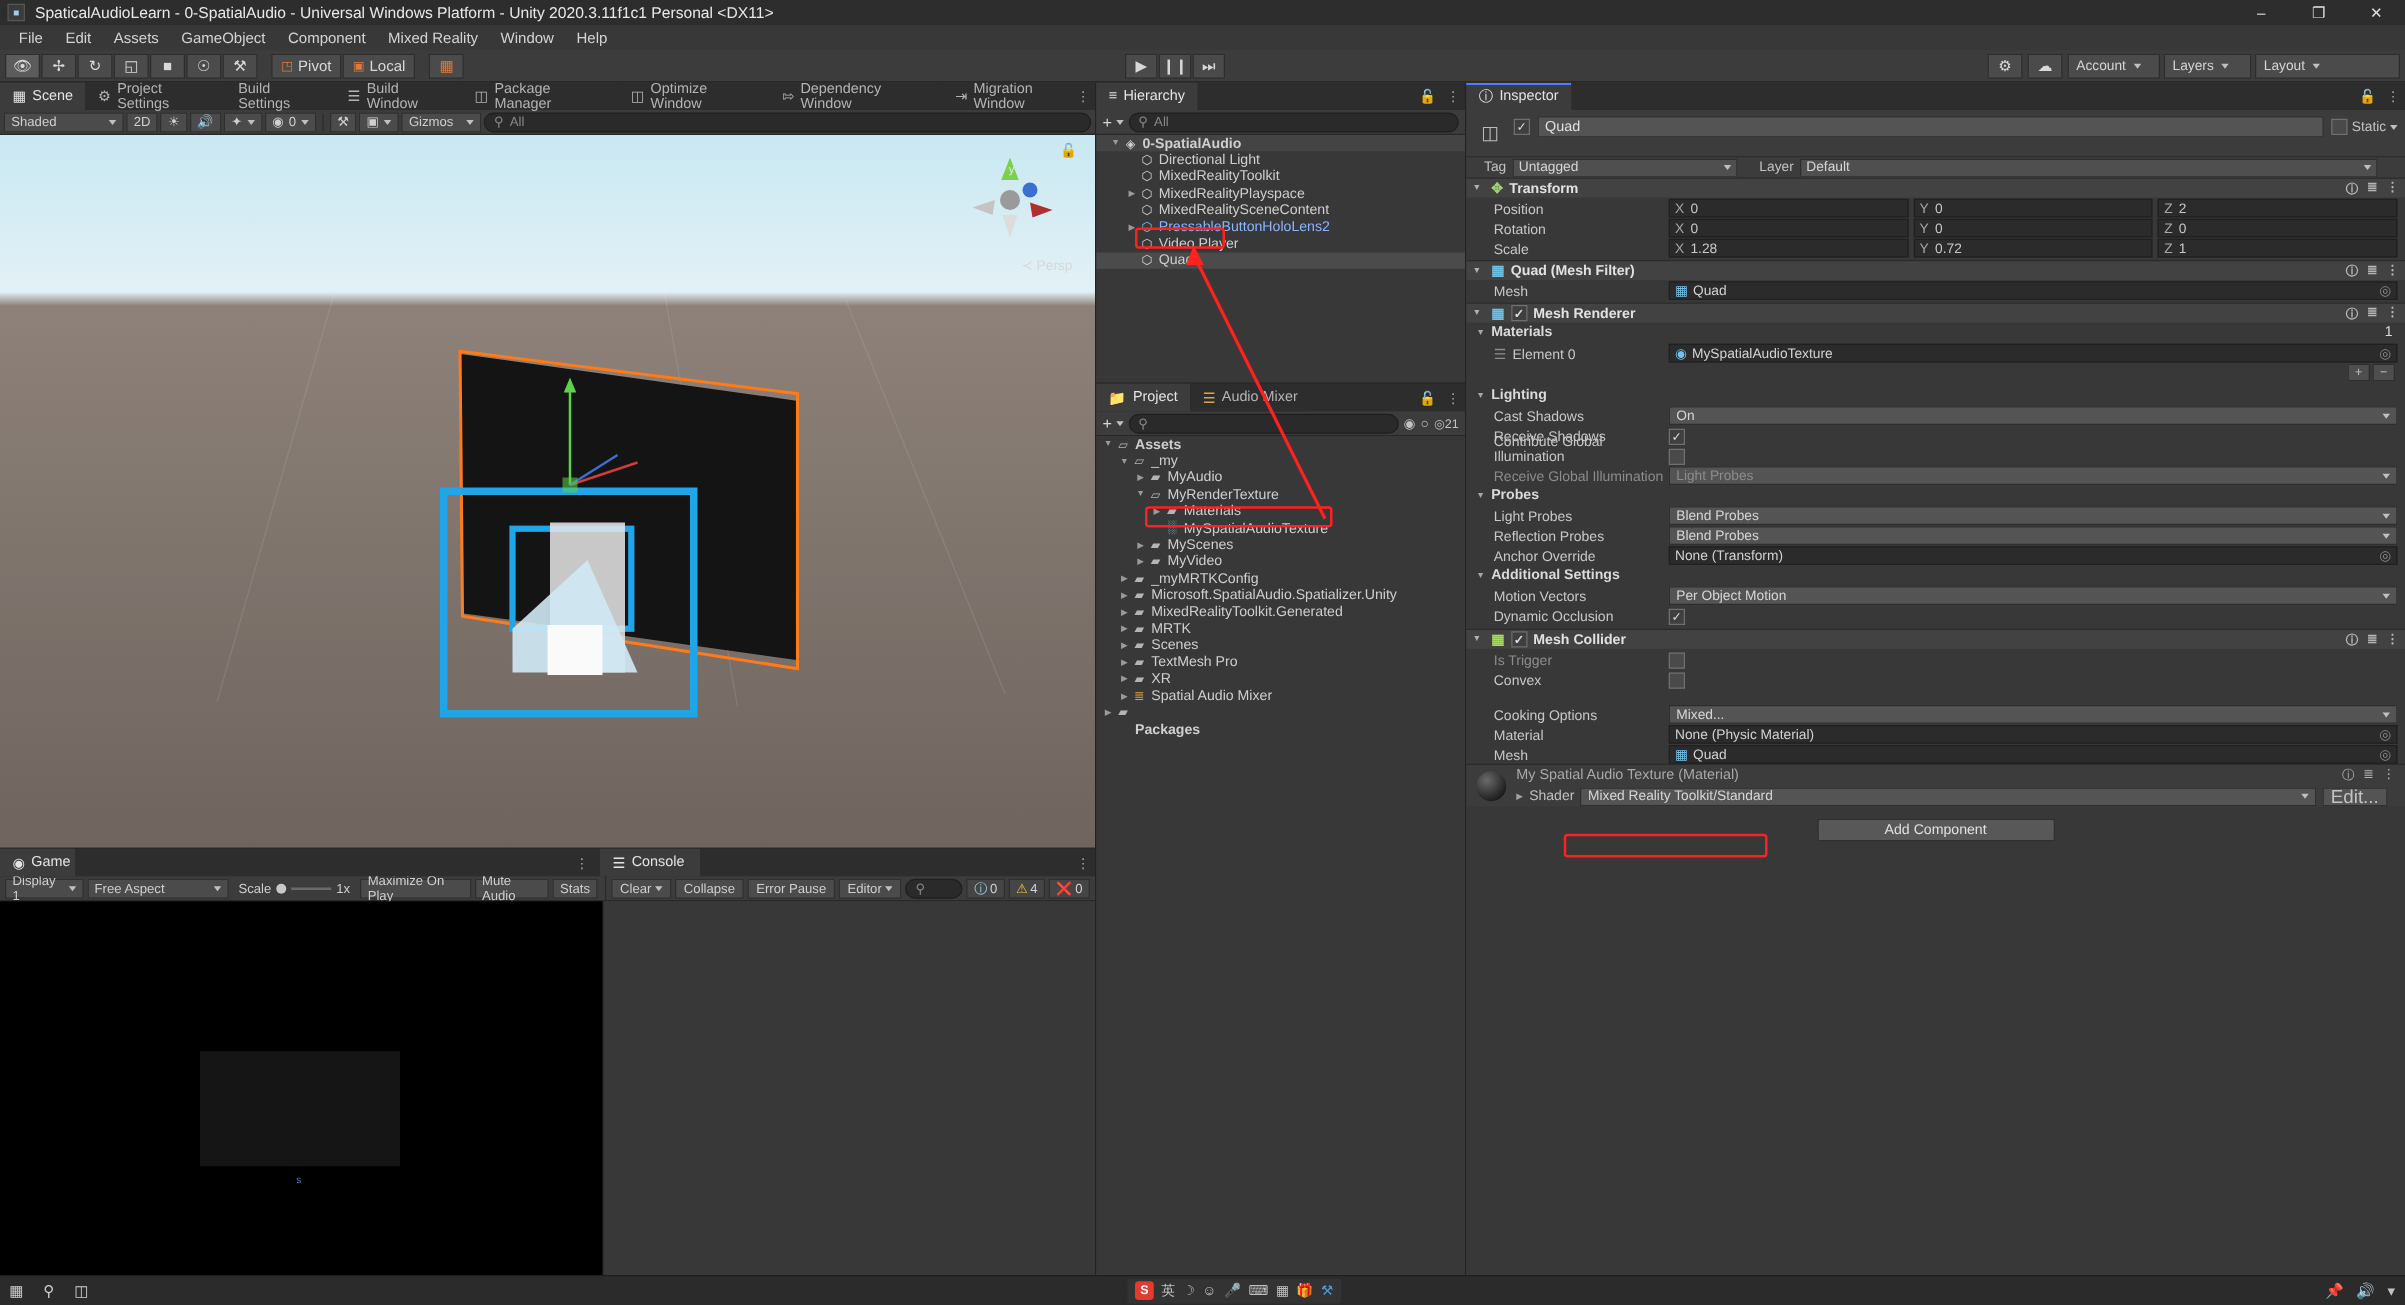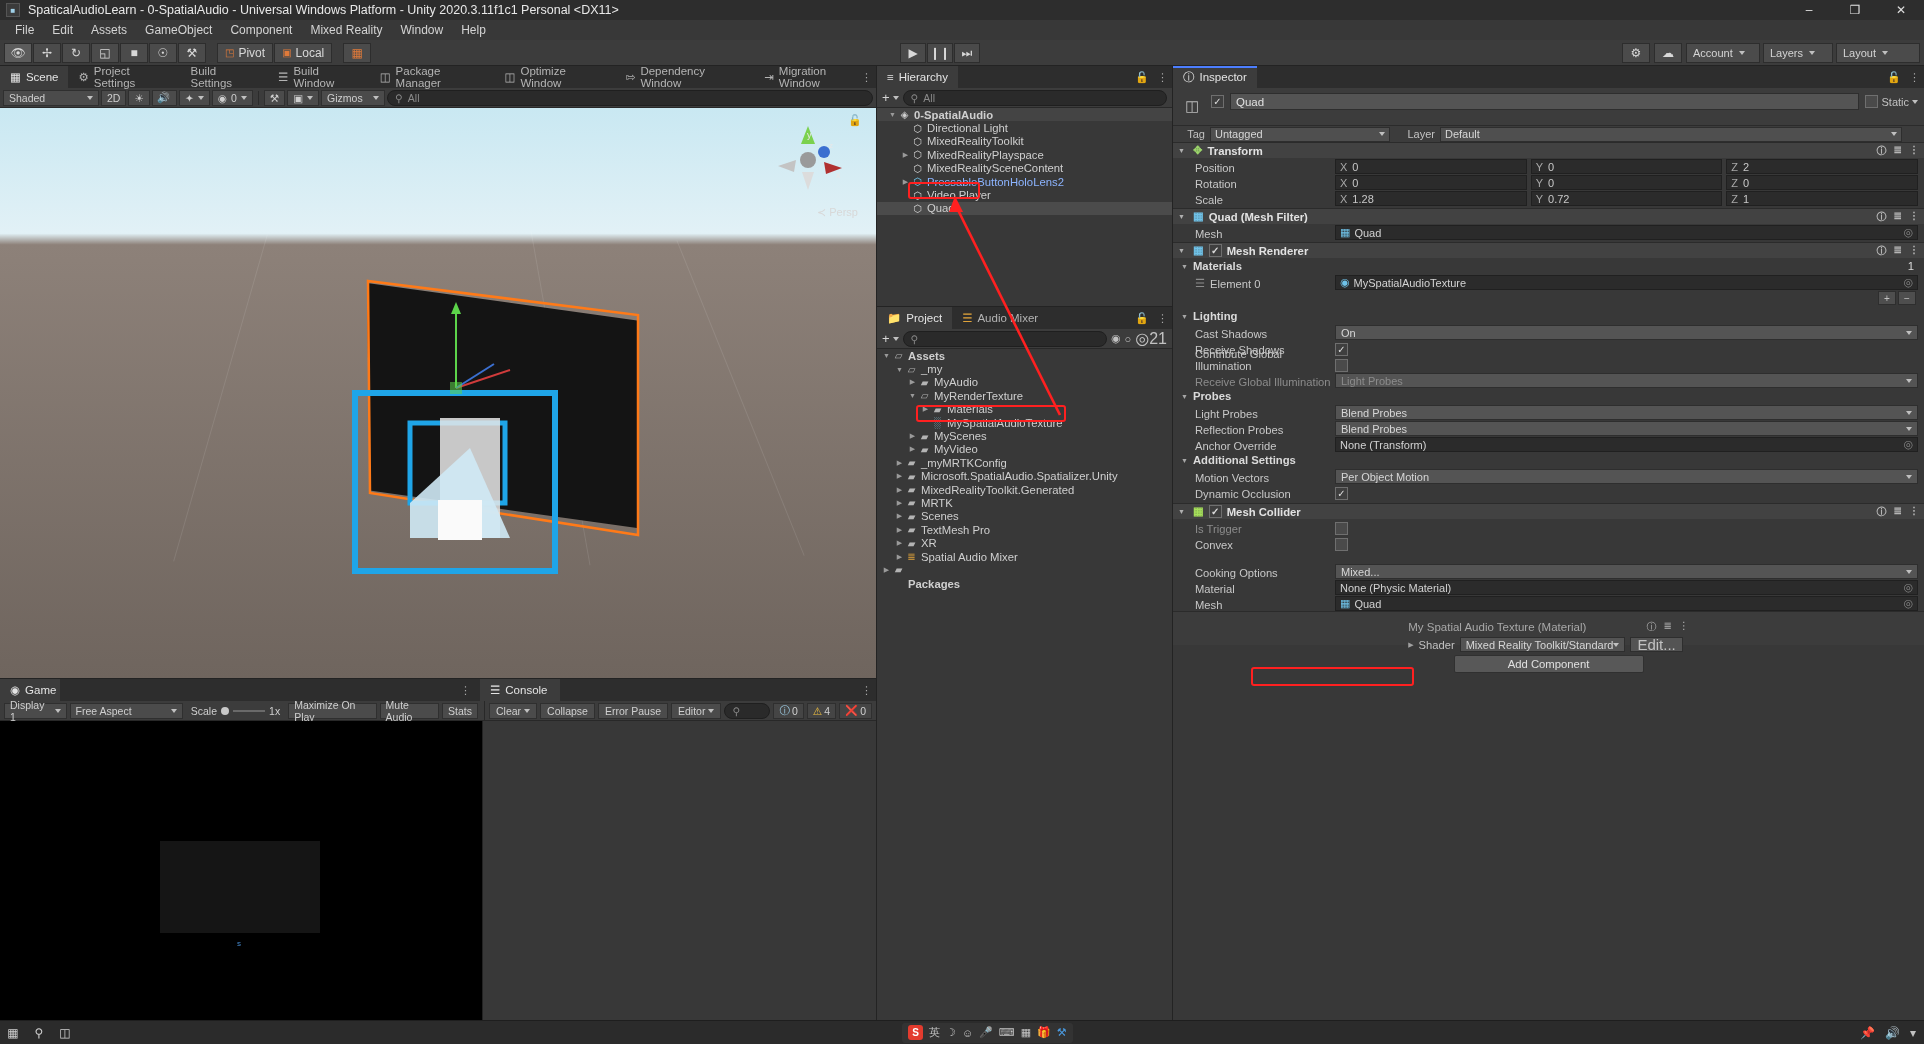--- a/index.html
+++ b/index.html
@@ -146,21 +146,21 @@
     display:flex; align-items:center; justify-content:space-between; padding:0 5px;
     font-size:11px; color:#d6d6d6; margin-right:6px; }
   .ddown.dim { color:#8c8c8c; }
   .sect { height:16px; display:flex; align-items:center; gap:5px; font-size:11.3px;
     color:#dadada; font-weight:bold; padding-left:8px; }
   .sect .tri { color:#a6a6a6; font-size:7px; }
   .addcomp { margin:10px auto; width:190px; height:18px; background:#585858;
     border:1px solid #303030; border-radius:2px; display:flex; align-items:center;
     justify-content:center; font-size:11.3px; color:#e0e0e0; }
   .matprev { height:34px; background:#3c3c3c; display:flex; align-items:center;
-    gap:8px; padding:0 8px; border-top:1px solid #2b2b2b;flex-direction:column; }
+    gap:8px; padding:0 8px; border-top:1px solid #2b2b2b; }
   .sphere { width:24px;height:24px;border-radius:50%;
     background:radial-gradient(circle at 35% 30%, #6a6a6a, #1c1c1c 75%); }
 
   
   .taskbar { height:24px; background:#2b2b2b; display:flex; align-items:center;
     position:relative; border-top:1px solid #1e1e1e; }
   .tb-ic { width:26px; height:24px; display:flex; align-items:center; justify-content:center;
     font-size:12px; color:#cfcfcf; }
   .ime { position:absolute; left:50%; transform:translateX(-60px); display:flex;
     align-items:center; gap:6px; height:20px; background:#333; border-radius:3px;
@@ -230,21 +230,21 @@
       <div class="tbtn">⚙</div>
       <div class="tbtn">☁</div>
       <div class="drop" style="width:74px">
         <span>Account</span>
           <i class="caret"></i>
       </div>
       <div class="drop" style="width:70px">
         <span>Layers</span>
           <i class="caret"></i>
       </div>
-      <div class="drop" style="width:84px">
+      <div class="drop" style="width:116px">
         <span>Layout</span>
           <i class="caret"></i>
       </div>
     </div>
   </div>
 
   <div class="body">
 
     <div class="col-left">
 
@@ -531,21 +531,21 @@
         <div class="h-toolbar">
           <div class="plusbtn">
             <span>+</span>
               <i class="caret"></i>
           </div>
           <div class="searchbox">
             <span>⚲</span>
           </div>
           <span style="font-size:11px">◉</span>
           <span style="font-size:11px">○</span>
-          <span style="font-size:16px">◎<span>21</span></span>
+          <span style="font-size:10px">◎<span>21</span></span>
         </div>
         <div class="panelbody" id="project-tree">
             <div class="row" style="padding-left: 4px;">
               <span class="tri">▼</span>
               <span class="ico" style="color: rgb(180, 180, 180);">▱</span>
               <span style="font-weight: bold;">Assets</span>
             </div>
             <div class="row" style="padding-left: 17px;">
               <span class="tri">▼</span>
               <span class="ico" style="color: rgb(180, 180, 180);">▱</span>

